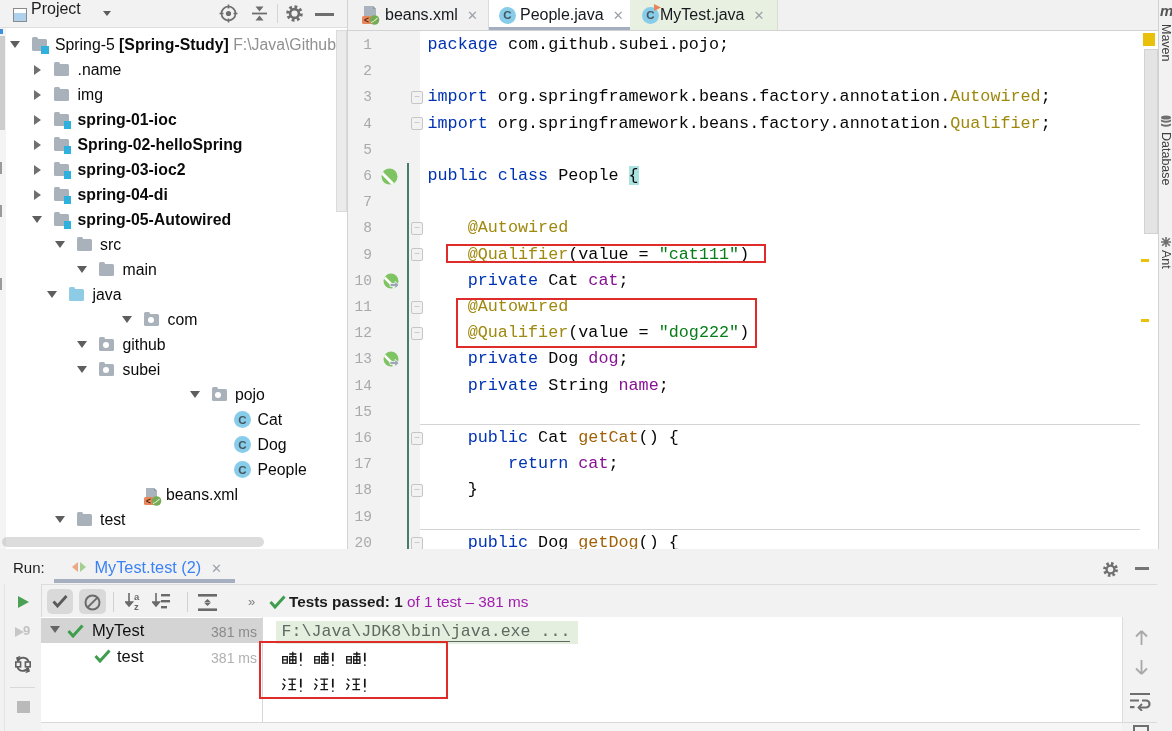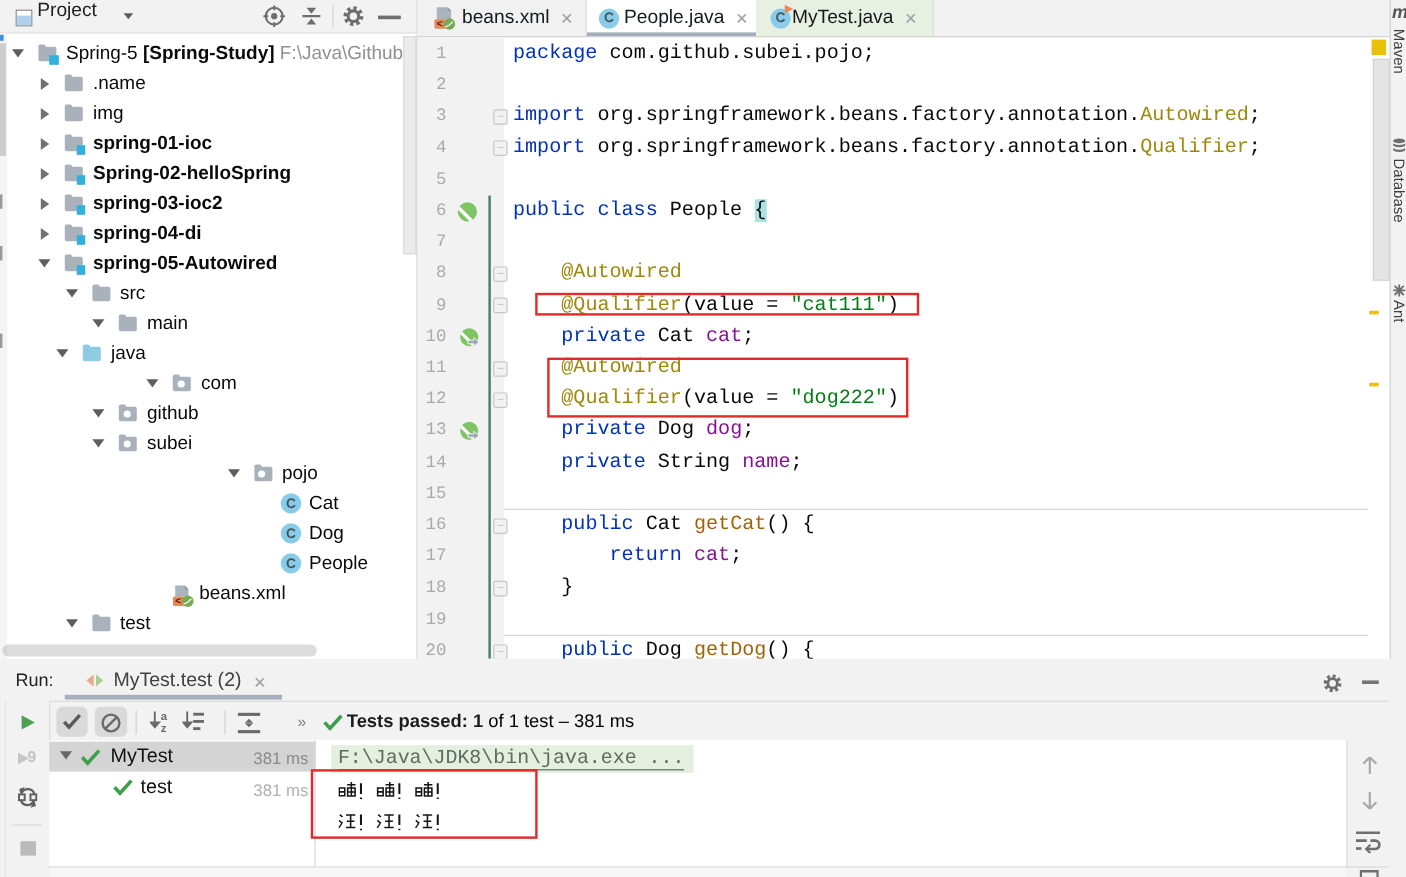--- a/index.html
+++ b/index.html
@@ -397,21 +397,21 @@
       <g stroke="#6f6f6f" stroke-width="1.6">
         <path d="M1 6h10M2.2 2.2l7.6 7.6M9.8 2.2l-7.6 7.6M6 1v10"></path>
       </g>
     </svg>
 <div class="abs" style="left:1159px;top:250px;writing-mode:vertical-rl;font-size:12.5px;color:#3f3f3f;">Ant</div>
 
 <div class="abs" id="run"></div>
 <div class="abs" style="left:13px;top:559px;font-size:15px;color:#1d1d1d;">Run:</div>
 <div class="abs" style="left:71.5px;top:561.5px;width:0;height:0;border-top:5.5px solid transparent;border-bottom:5.5px solid transparent;border-right:6.5px solid #eba884;"></div>
 <div class="abs" style="left:79.5px;top:561.5px;width:0;height:0;border-top:5.5px solid transparent;border-bottom:5.5px solid transparent;border-left:6.5px solid #a5cf8f;"></div>
-<div class="abs" style="left:94.5px;top:558px;font-size:16.3px;color:#404040;">MyTest.test (2)</div>
+<div class="abs" style="left:94.5px;top:558px;font-size:16.3px;color:#3b82f6;">MyTest.test (2)</div>
 <div class="abs" style="left:211px;top:561px;font-size:13px;color:#9aa1a8;">✕</div>
 <div class="abs" style="left:54px;top:579px;width:181px;height:4px;background:#a6afbf;"></div>
 <div class="abs" style="left:41px;top:583.5px;width:1116px;height:1px;background:#dcdcdc;"></div>
 <svg class="abs" style="left:1102px;top:561px" width="17" height="17" viewBox="0 0 19 19">
       <circle cx="9.5" cy="9.5" r="6.6" fill="none" stroke="#6f6f6f" stroke-width="3.4" stroke-dasharray="2.7 2.45"></circle>
       <circle cx="9.5" cy="9.5" r="4.4" fill="none" stroke="#6f6f6f" stroke-width="2.6"></circle>
     </svg>
 <div class="abs" style="left:1135px;top:567px;width:14px;height:2.6px;background:#757575;"></div>
 
 <div class="abs" style="left:47px;top:589px;width:26px;height:25px;background:#d9d9d9;border-radius:5px;"></div>
@@ -443,21 +443,21 @@
         <rect x="0" y="1" width="19" height="2.6"></rect>
         <rect x="0" y="15.4" width="19" height="2.6"></rect>
         <path d="M9.5 6l3.4 3.2H6.1z"></path>
         <path d="M9.5 13l-3.4-3.2h6.8z"></path>
       </g>
     </svg>
 <div class="abs" style="left:248px;top:594px;font-size:13px;color:#7d7d7d;">»</div>
 <svg class="abs" style="left:269px;top:594.5px" width="17" height="14" viewBox="0 0 17 14">
       <path d="M1.5 7l4.5 5L15.5 1.5" stroke="#3f9e4d" stroke-width="3" fill="none"></path>
     </svg>
-<div class="abs" style="left:289px;top:593px;font-size:15.3px;color:#1c1c1c;"><span class="b">Tests passed: 1</span><span style="color:#000000"> of 1 test – 381 ms</span></div>
+<div class="abs" style="left:289px;top:593px;font-size:15.3px;color:#1c1c1c;"><span class="b">Tests passed: 1</span><span style="color:#a21caf"> of 1 test – 381 ms</span></div>
 
 <div class="abs" style="left:4px;top:584px;width:36px;height:147px;border-left:1px solid #e3e3e3;border-right:1px solid #d9d9d9;"></div>
 <div class="abs" style="left:18px;top:596px;width:0;height:0;border-top:6.5px solid transparent;border-bottom:6.5px solid transparent;border-left:11px solid #4ca054;"></div>
 <div class="abs" style="left:15px;top:627px;width:0;height:0;border-top:5.5px solid transparent;border-bottom:5.5px solid transparent;border-left:9px solid #c6c6c6;"></div>
 <div class="abs" style="left:23px;top:623px;font-size:13px;font-weight:bold;color:#c2c2c2;">9</div>
 <svg class="abs" style="left:14px;top:654px" width="18" height="21" viewBox="0 0 18 21">
       <g fill="none" stroke="#5f5f5f" stroke-width="1.9">
         <path d="M4 7A5.7 5.7 0 0114.6 7.6"></path>
         <path d="M14 13.5A5.7 5.7 0 013.4 13"></path>
       </g>

